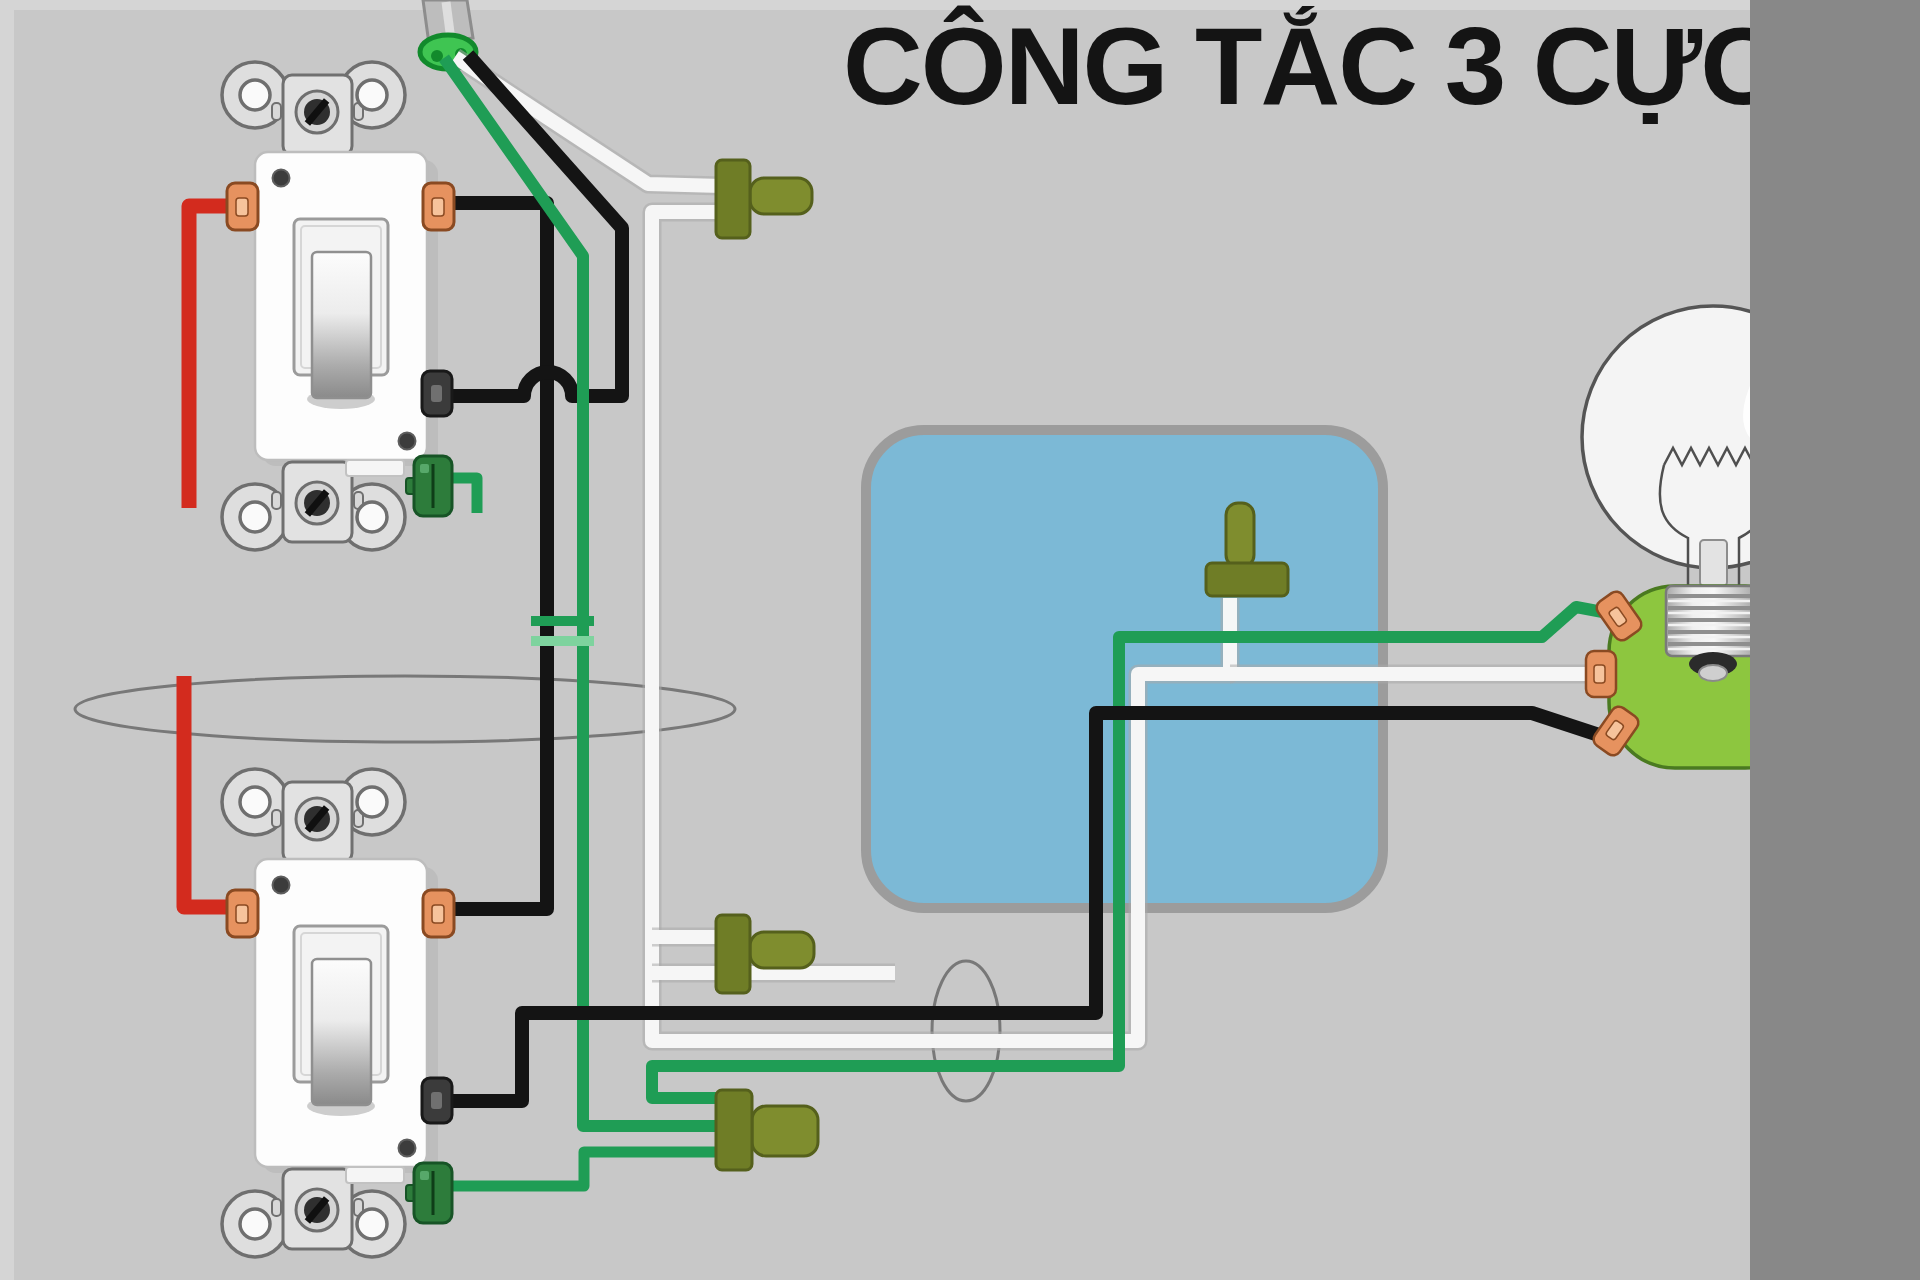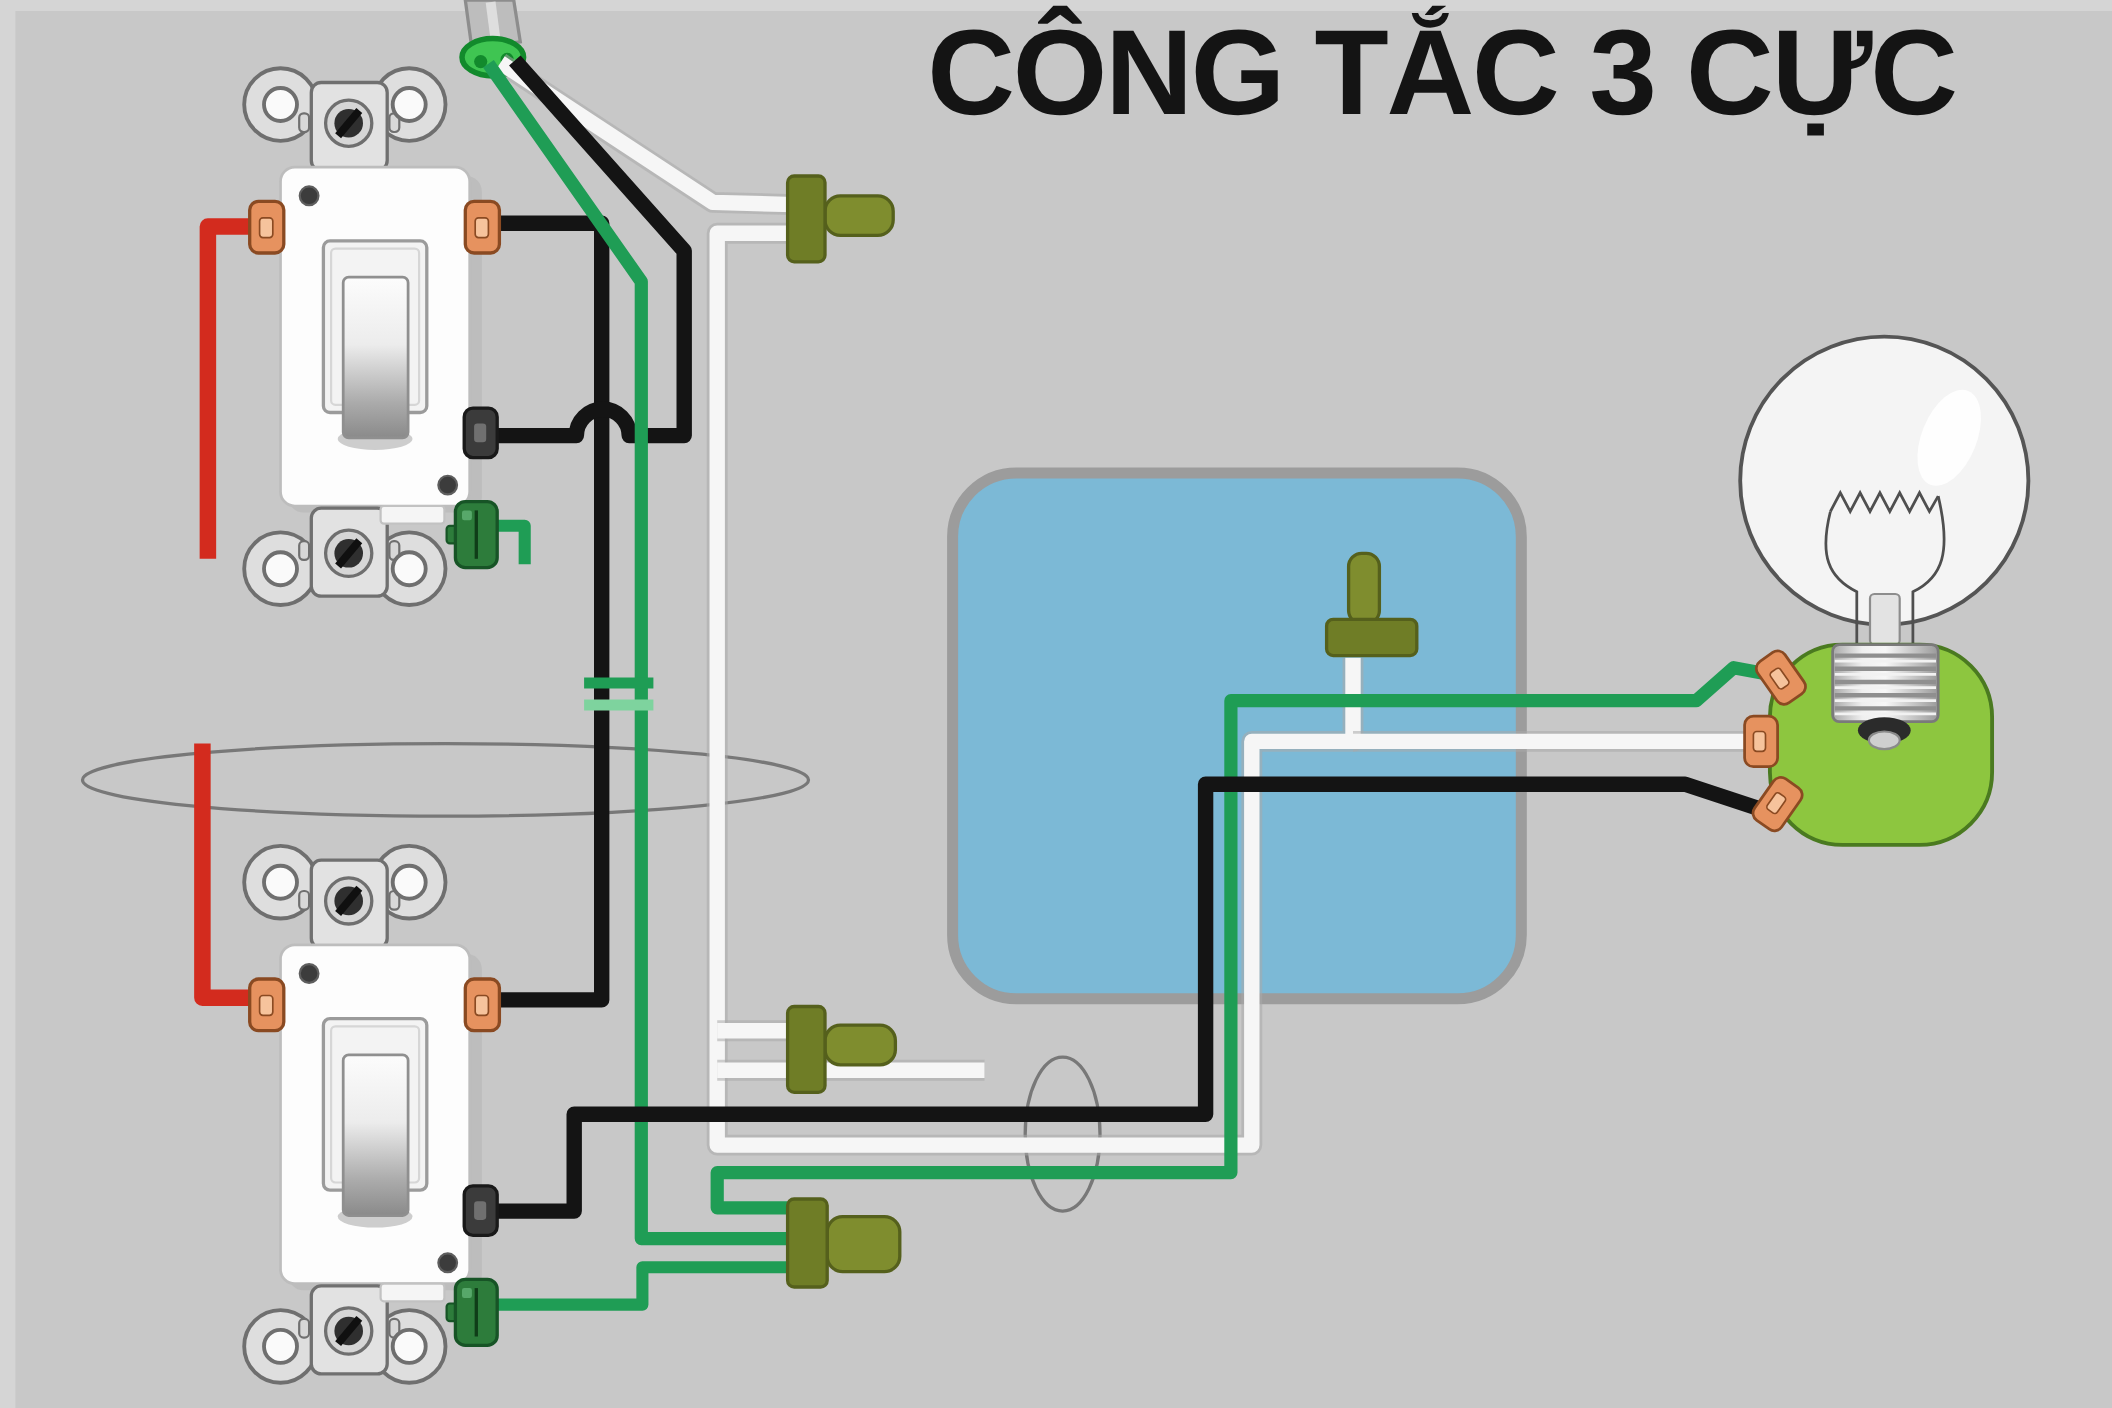--- a/index.html
+++ b/index.html
@@ -1,16 +1,16 @@
 <!DOCTYPE html>
 <html><head>
 <meta charset="utf-8">
 <style>
   html,body{margin:0;padding:0;background:#888;}
-  .screen{position:relative;width:1920px;height:1280px;background:#c8c8c8;overflow:hidden;}
+  .screen{position:relative;width:1750px;height:1280px;background:#c8c8c8;overflow:hidden;}
   svg{display:block;width:1920px;height:1280px;}
   .title{font-family:"Liberation Sans",sans-serif;font-weight:bold;font-size:110px;fill:#141414;letter-spacing:-2px;}
 </style>
 </head>
 <body>
 
 <div class="screen">
   <svg id="diagram" viewBox="0 0 1920 1280" xmlns="http://www.w3.org/2000/svg">
     <defs>
       <linearGradient id="gradHandle" x1="0" y1="0" x2="0" y2="1">

